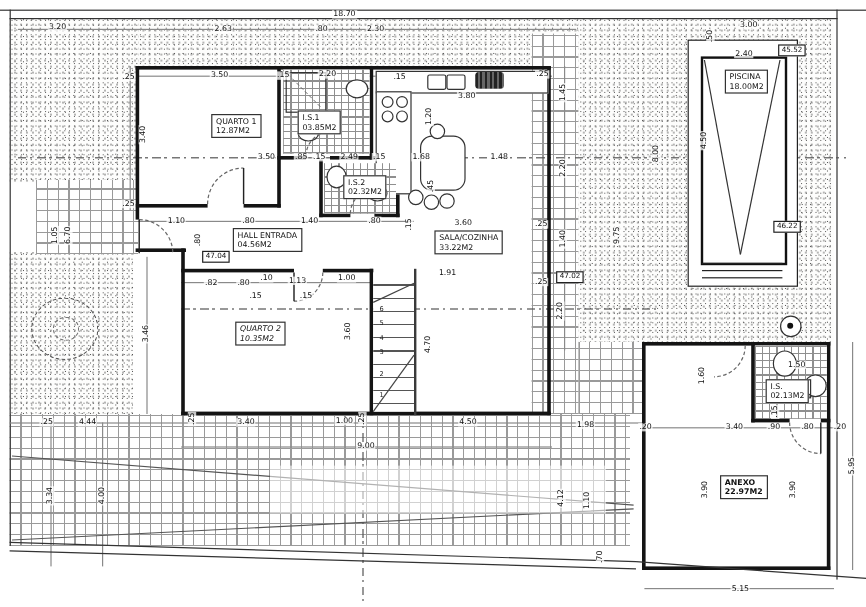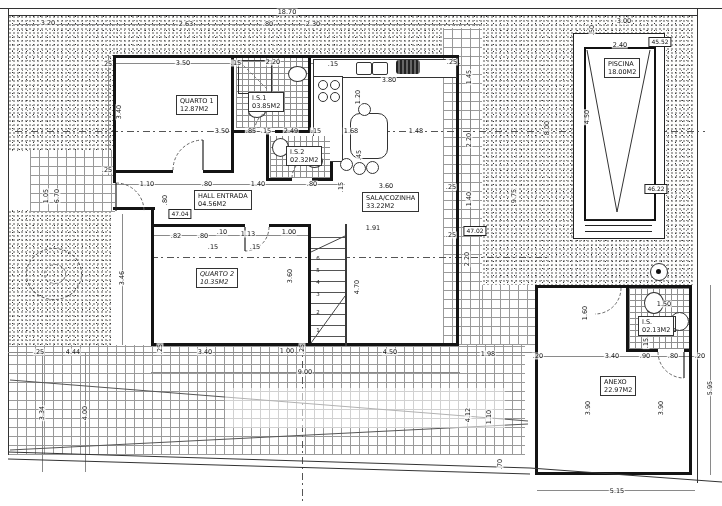--- a/index.html
+++ b/index.html
@@ -222,21 +222,21 @@
         <span class="nm">33.22M2</span>
       </div>
       <div class="room-label" style="left: 196px; top: 268px; font-style: italic;">
         <span class="nm">QUARTO 2</span>
         <span class="nm">10.35M2</span>
       </div>
       <div class="room-label" style="left: 604px; top: 58px;">
         <span class="nm">PISCINA</span>
         <span class="nm">18.00M2</span>
       </div>
-      <div class="room-label" style="left: 600px; top: 376px;">
+      <div class="room-label" style="left: 600px; top: 396px; font-weight: bold;">
         <span class="nm">ANEXO</span>
         <span class="nm">22.97M2</span>
       </div>
       <div class="room-label" style="left: 638px; top: 316px;">
         <span class="nm">I.S.</span>
         <span class="nm">02.13M2</span>
       </div>
     </div>
   <div id="dims">
       <span class="dim" style="left: 48px; top: 23px; text-align: right;">3.20</span>

